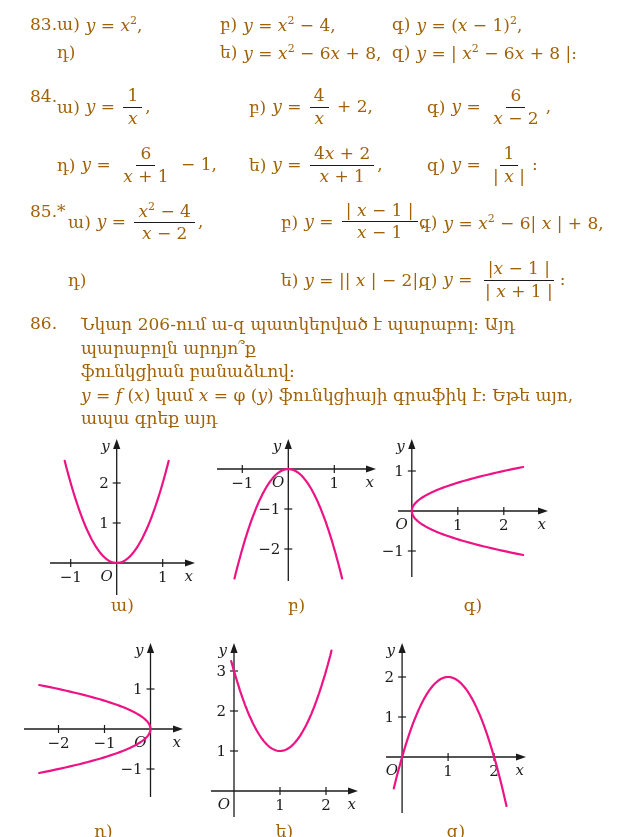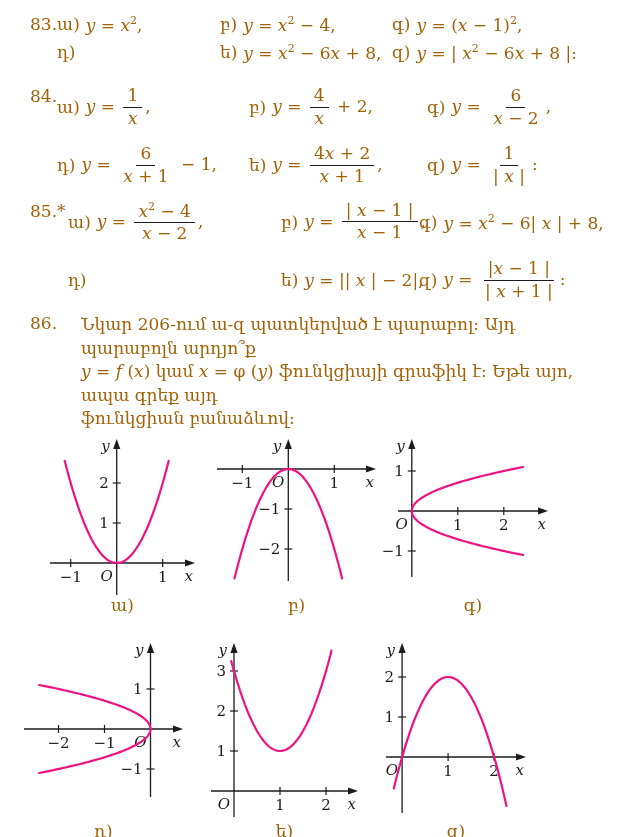--- a/index.html
+++ b/index.html
@@ -158,22 +158,22 @@
               <span class="fden">| <i>x</i> + 1 |</span>
             </span>:</span>
         </div>
       </div>
   </section>
 
   <section class="problem p86">
     <div class="pnum">86.</div>
     <div class="stmt-text">
       <div class="stmt-line">Նկար 206-ում ա-զ պատկերված է պարաբոլ: Այդ պարաբոլն արդյո՞ք</div>
+      <div class="stmt-line">ֆունկցիան բանաձևով:</div>
       <div class="stmt-line"><i>y</i> = <i>f</i> (<i>x</i>) կամ <i>x</i> = φ (<i>y</i>) ֆունկցիայի գրաֆիկ է: Եթե այո, ապա գրեք այդ</div>
-      <div class="stmt-line">ֆունկցիան բանաձևով:</div>
     </div>
   </section>
 
   <div class="graph-row row1">
     <div class="gcell">
       <svg class="gsvg" width="145" height="156" viewBox="0 0 145 156">
           <line x1="0" y1="124" x2="136" y2="124" stroke="#1b1b1b" stroke-width="1.3"></line>
           <polygon points="145,124 135,120.4 135,127.6" fill="#1b1b1b"></polygon>
           <line x1="66.7" y1="156" x2="66.7" y2="9" stroke="#1b1b1b" stroke-width="1.3"></line>
           <polygon points="66.7,0 63.1,10 70.3,10" fill="#1b1b1b"></polygon>

